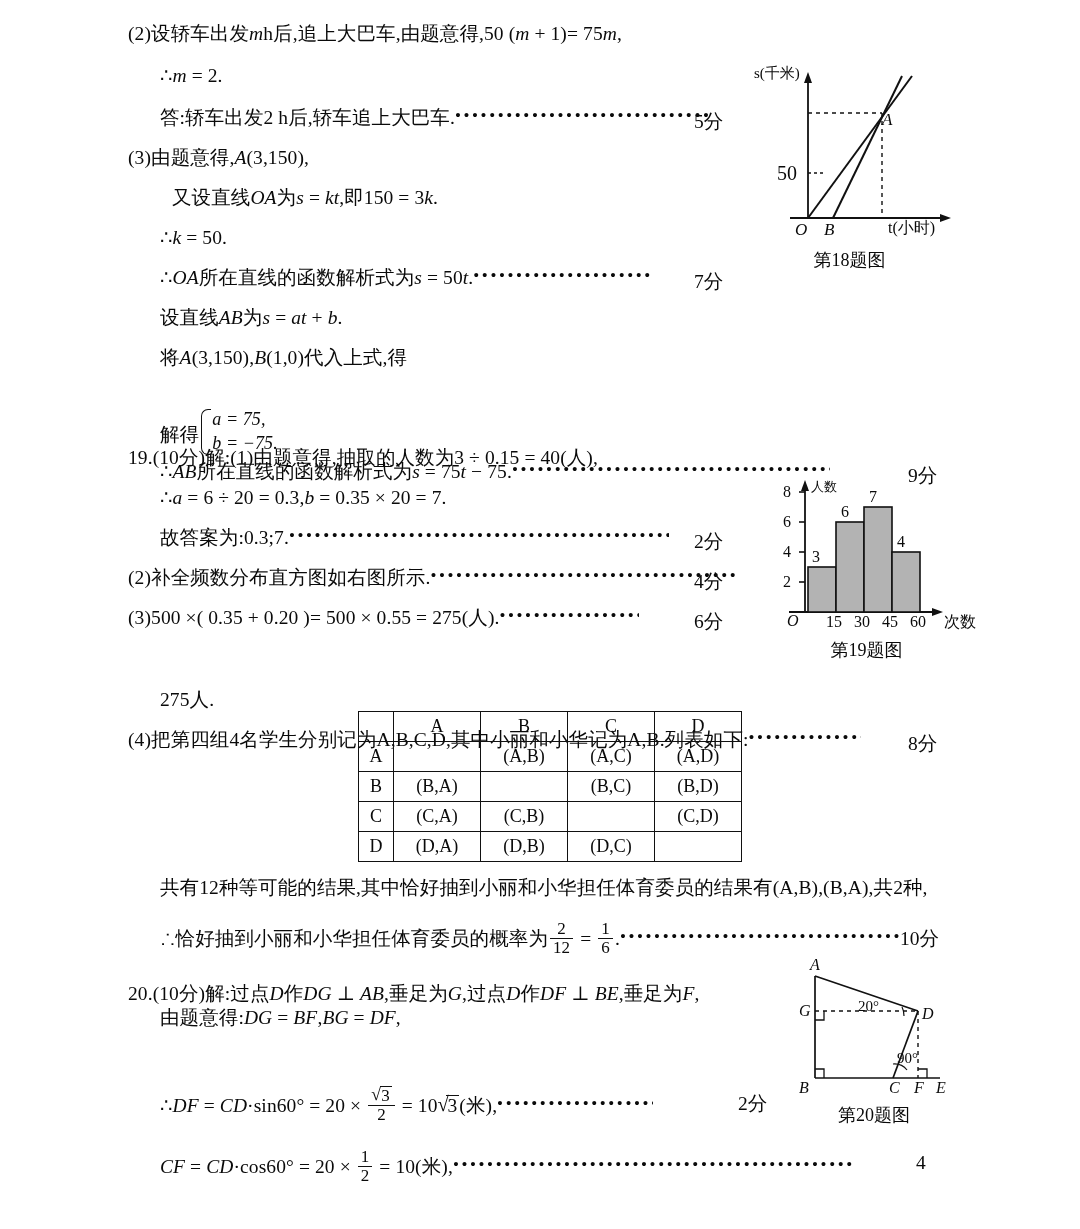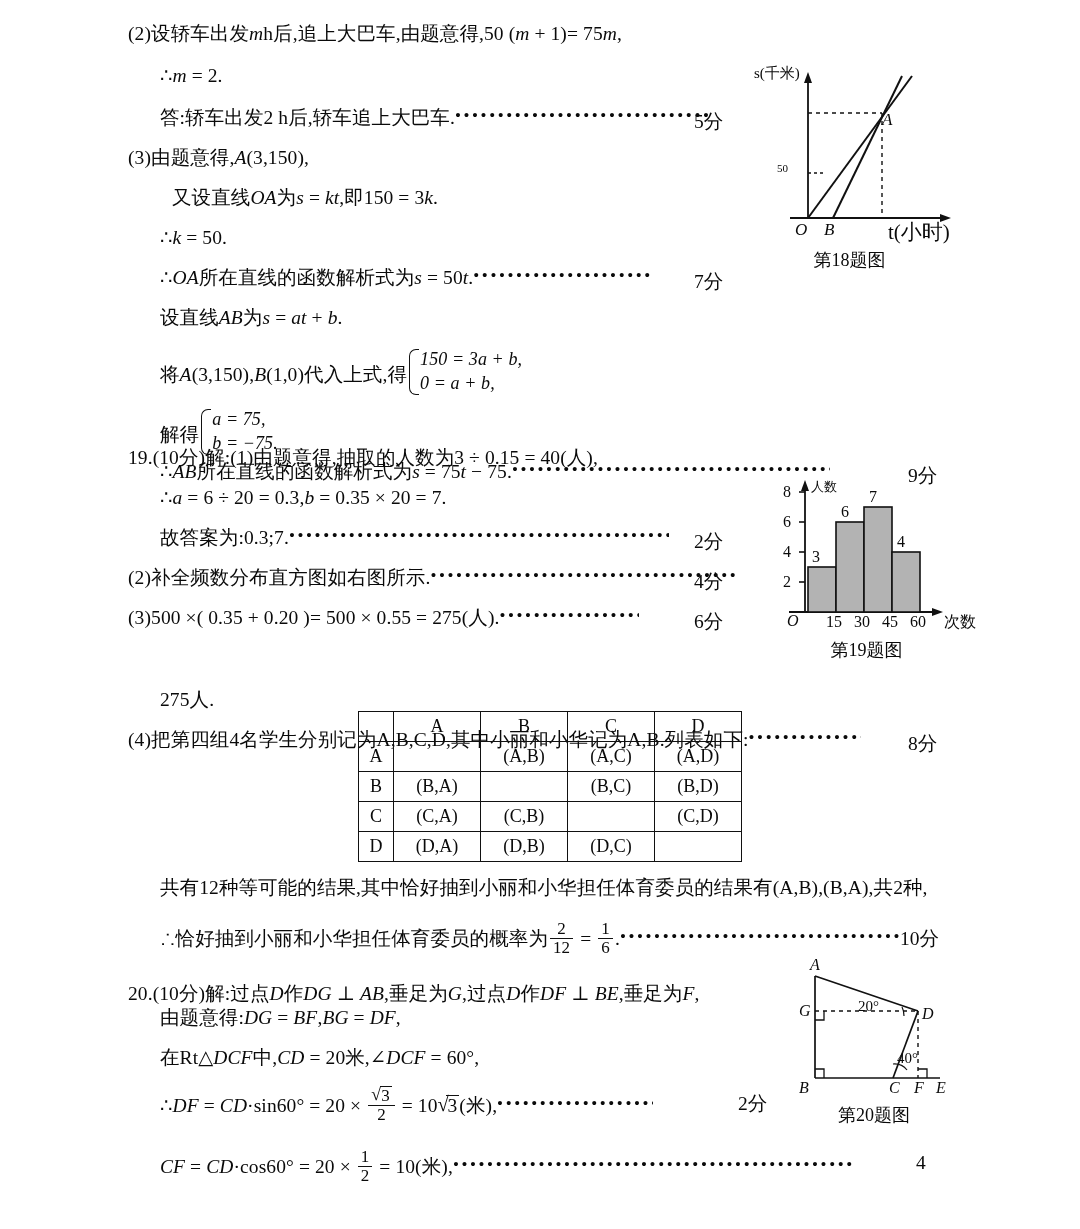--- a/index.html
+++ b/index.html
@@ -151,21 +151,21 @@
   <div class="line" style="left:160px; top:268px;">
     <span>∴</span><span class="ital">OA</span><span>所在直线的函数解析式为</span><span class="ital">s</span><span> = 50</span><span class="ital">t</span><span>.</span><span class="leader" style="width:178px;">•••••••••••••••••••••••••••••••••</span>
   </div>
   <div class="score" style="left:694px; top:268px;">7分</div>
 
   <div class="line" style="left:160px; top:308px;">
     <span>设直线</span><span class="ital">AB</span><span>为</span><span class="ital">s</span><span> = </span><span class="ital">at</span><span> + </span><span class="ital">b</span><span>.</span>
   </div>
 
   <div class="line" style="left:160px; top:348px;">
-    <span>将</span><span class="ital">A</span><span>(3,150),</span><span class="ital">B</span><span>(1,0)代入上式,得</span><span class="sys"><span class="row ital">150 = 3a + b,</span><span class="row ital">0 = a + b,</span></span>
+    <span>将</span><span class="ital">A</span><span>(3,150),</span><span class="ital">B</span><span>(1,0)代入上式,得</span>
   </div>
 
   <div class="line" style="left:160px; top:408px;">
     <span>解得</span><span class="sys"><span class="row ital">a = 75,</span><span class="row ital">b = −75.</span></span>
   </div>
 
   <div class="line" style="left:160px; top:462px;">
     <span>∴</span><span class="ital">AB</span><span>所在直线的函数解析式为</span><span class="ital">s</span><span> = 75</span><span class="ital">t</span><span> − 75.</span><span class="leader" style="width:318px;">••••••••••••••••••••••••••••••••••••••••••••••••••••••••••</span>
   </div>
   <div class="score" style="left:908px; top:462px;">9分</div>
@@ -182,25 +182,25 @@
       <line x1="48" y1="160" x2="152" y2="18" stroke="#111" stroke-width="2"></line>
 
       <line x1="73" y1="160" x2="142" y2="18" stroke="#111" stroke-width="2"></line>
 
       <line x1="48" y1="55" x2="122" y2="55" stroke="#111" stroke-width="1.4" stroke-dasharray="4,4"></line>
       <line x1="122" y1="55" x2="122" y2="160" stroke="#111" stroke-width="1.4" stroke-dasharray="4,4"></line>
 
       <line x1="48" y1="115" x2="64" y2="115" stroke="#111" stroke-width="1.4" stroke-dasharray="3,3"></line>
     </svg>
     <div style="position:absolute; left:-6px; top:6px; font-size:15px; white-space:nowrap;" class="sm">s(千米)</div>
-    <div style="position:absolute; left:17px; top:104px; font-size:11px;">50</div>
+    <div style="position:absolute; left:17px; top:104px; font-size:20px;">50</div>
     <div style="position:absolute; left:122px; top:52px; font-size:17px; font-style:italic;">A</div>
     <div style="position:absolute; left:35px; top:162px; font-size:17px; font-style:italic;">O</div>
     <div style="position:absolute; left:64px; top:162px; font-size:17px; font-style:italic;">B</div>
-    <div style="position:absolute; left:128px; top:160px; font-size:21px; white-space:nowrap;">t(小时)</div>
+    <div style="position:absolute; left:128px; top:160px; font-size:16px; white-space:nowrap;">t(小时)</div>
     <div class="fig-caption" style="left:-18px; top:190px;">第18题图</div>
   </div>
 
   <div class="line" style="left:128px; top:448px;">19.(10分)解:(1)由题意得,抽取的人数为3 ÷ 0.15 = 40(人),</div>
 
   <div class="line" style="left:160px; top:488px;">
     <span>∴</span><span class="ital">a</span><span> = 6 ÷ 20 = 0.3,</span><span class="ital">b</span><span> = 0.35 × 20 = 7.</span>
   </div>
 
   <div class="line" style="left:160px; top:528px;">
@@ -313,23 +313,20 @@
   </div>
 
   <div class="line" style="left:128px; top:984px;">
     <span>20.(10分)解:过点</span><span class="ital">D</span><span>作</span><span class="ital">DG</span><span> ⊥ </span><span class="ital">AB</span><span>,垂足为</span><span class="ital">G</span><span>,过点</span><span class="ital">D</span><span>作</span><span class="ital">DF</span><span> ⊥ </span><span class="ital">BE</span><span>,垂足为</span><span class="ital">F</span><span>,</span>
   </div>
 
   <div class="line" style="left:160px; top:1008px;">
     <span>由题意得:</span><span class="ital">DG</span><span> = </span><span class="ital">BF</span><span>,</span><span class="ital">BG</span><span> = </span><span class="ital">DF</span><span>,</span>
   </div>
 
-  <div class="line" style="left:160px; top:1048px;">
-    <span>在Rt△</span><span class="ital">DCF</span><span>中,</span><span class="ital">CD</span><span> = 20米,∠</span><span class="ital">DCF</span><span> = 60°,</span>
-  </div>
 
   <div class="line" style="left:160px; top:1086px;">
     <span>∴</span><span class="ital">DF</span><span> = </span><span class="ital">CD</span><span>·sin60° = 20 × </span><span class="frac"><span class="num"><span class="sqrt"><span class="rad">3</span></span></span><span class="den">2</span></span><span> = 10</span><span class="sqrt"><span class="rad">3</span></span><span>(米),</span><span class="leader" style="width:156px;">•••••••••••••••••••••••••••••</span>
   </div>
   <div class="score" style="left:738px; top:1090px;">2分</div>
 
   <div class="line" style="left:160px; top:1148px;">
     <span class="ital">CF</span><span> = </span><span class="ital">CD</span><span>·cos60° = 20 × </span><span class="frac"><span class="num">1</span><span class="den">2</span></span><span> = 10(米),</span><span class="leader" style="width:402px;">•••••••••••••••••••••••••••••••••••••••••••••••••••••••••••••••••••••••••••</span>
   </div>
   <div class="score" style="left:916px; top:1152px;">4</div>
@@ -360,17 +357,17 @@
       <path d="M103,106 A16,16 0 0,1 117,112" fill="none" stroke="#111" stroke-width="1.2"></path>
     </svg>
     <div style="position:absolute; left:20px; top:-2px; font-size:16px; font-style:italic;">A</div>
     <div style="position:absolute; left:9px; top:44px; font-size:16px; font-style:italic;">G</div>
     <div style="position:absolute; left:132px; top:47px; font-size:16px; font-style:italic;">D</div>
     <div style="position:absolute; left:9px; top:121px; font-size:16px; font-style:italic;">B</div>
     <div style="position:absolute; left:99px; top:121px; font-size:16px; font-style:italic;">C</div>
     <div style="position:absolute; left:124px; top:121px; font-size:16px; font-style:italic;">F</div>
     <div style="position:absolute; left:146px; top:121px; font-size:16px; font-style:italic;">E</div>
     <div style="position:absolute; left:68px; top:40px; font-size:15px;">20°</div>
-    <div style="position:absolute; left:107px; top:92px; font-size:15px;">40°</div>
+    <div style="position:absolute; left:107px; top:92px; font-size:15px;">90°</div>
     <div class="fig-caption" style="left:-6px; top:145px;">第20题图</div>
   </div>
 
 </div>
 
 </body></html>

